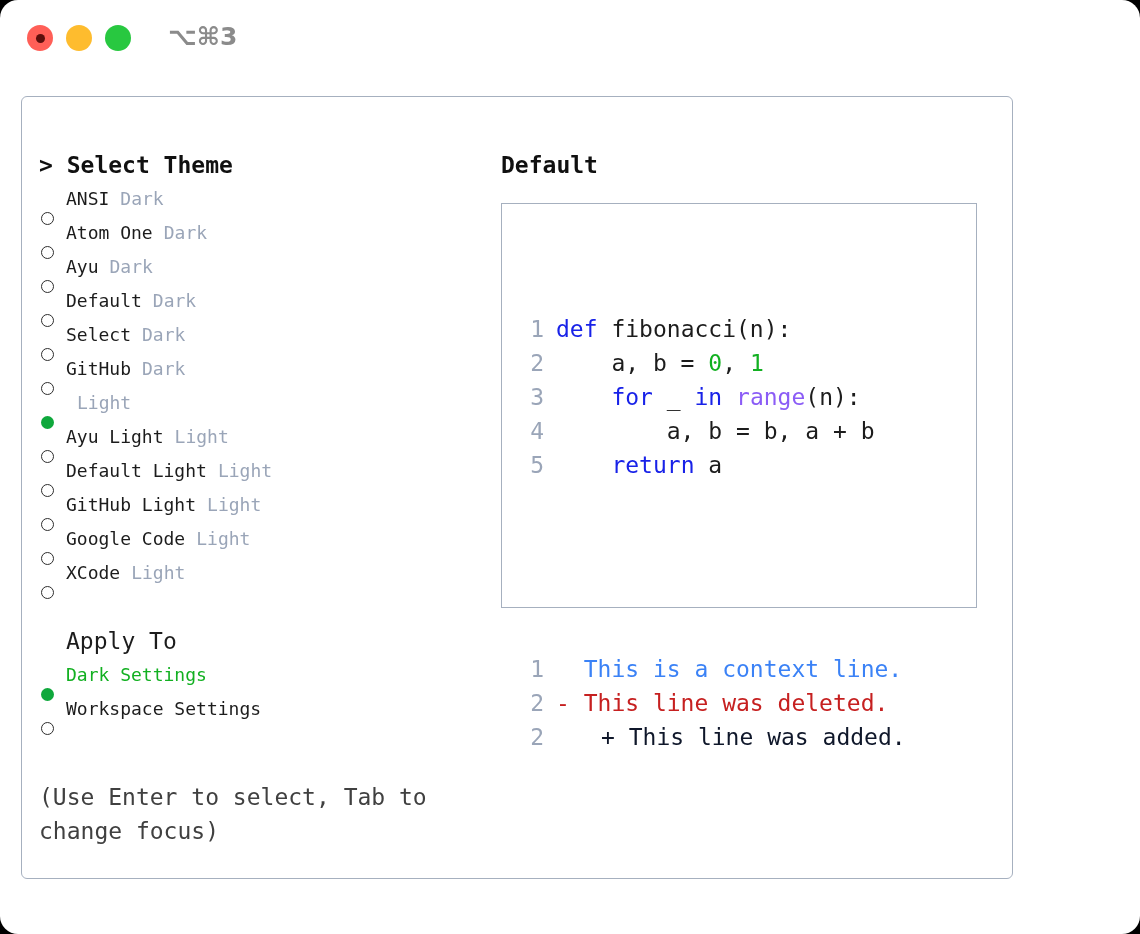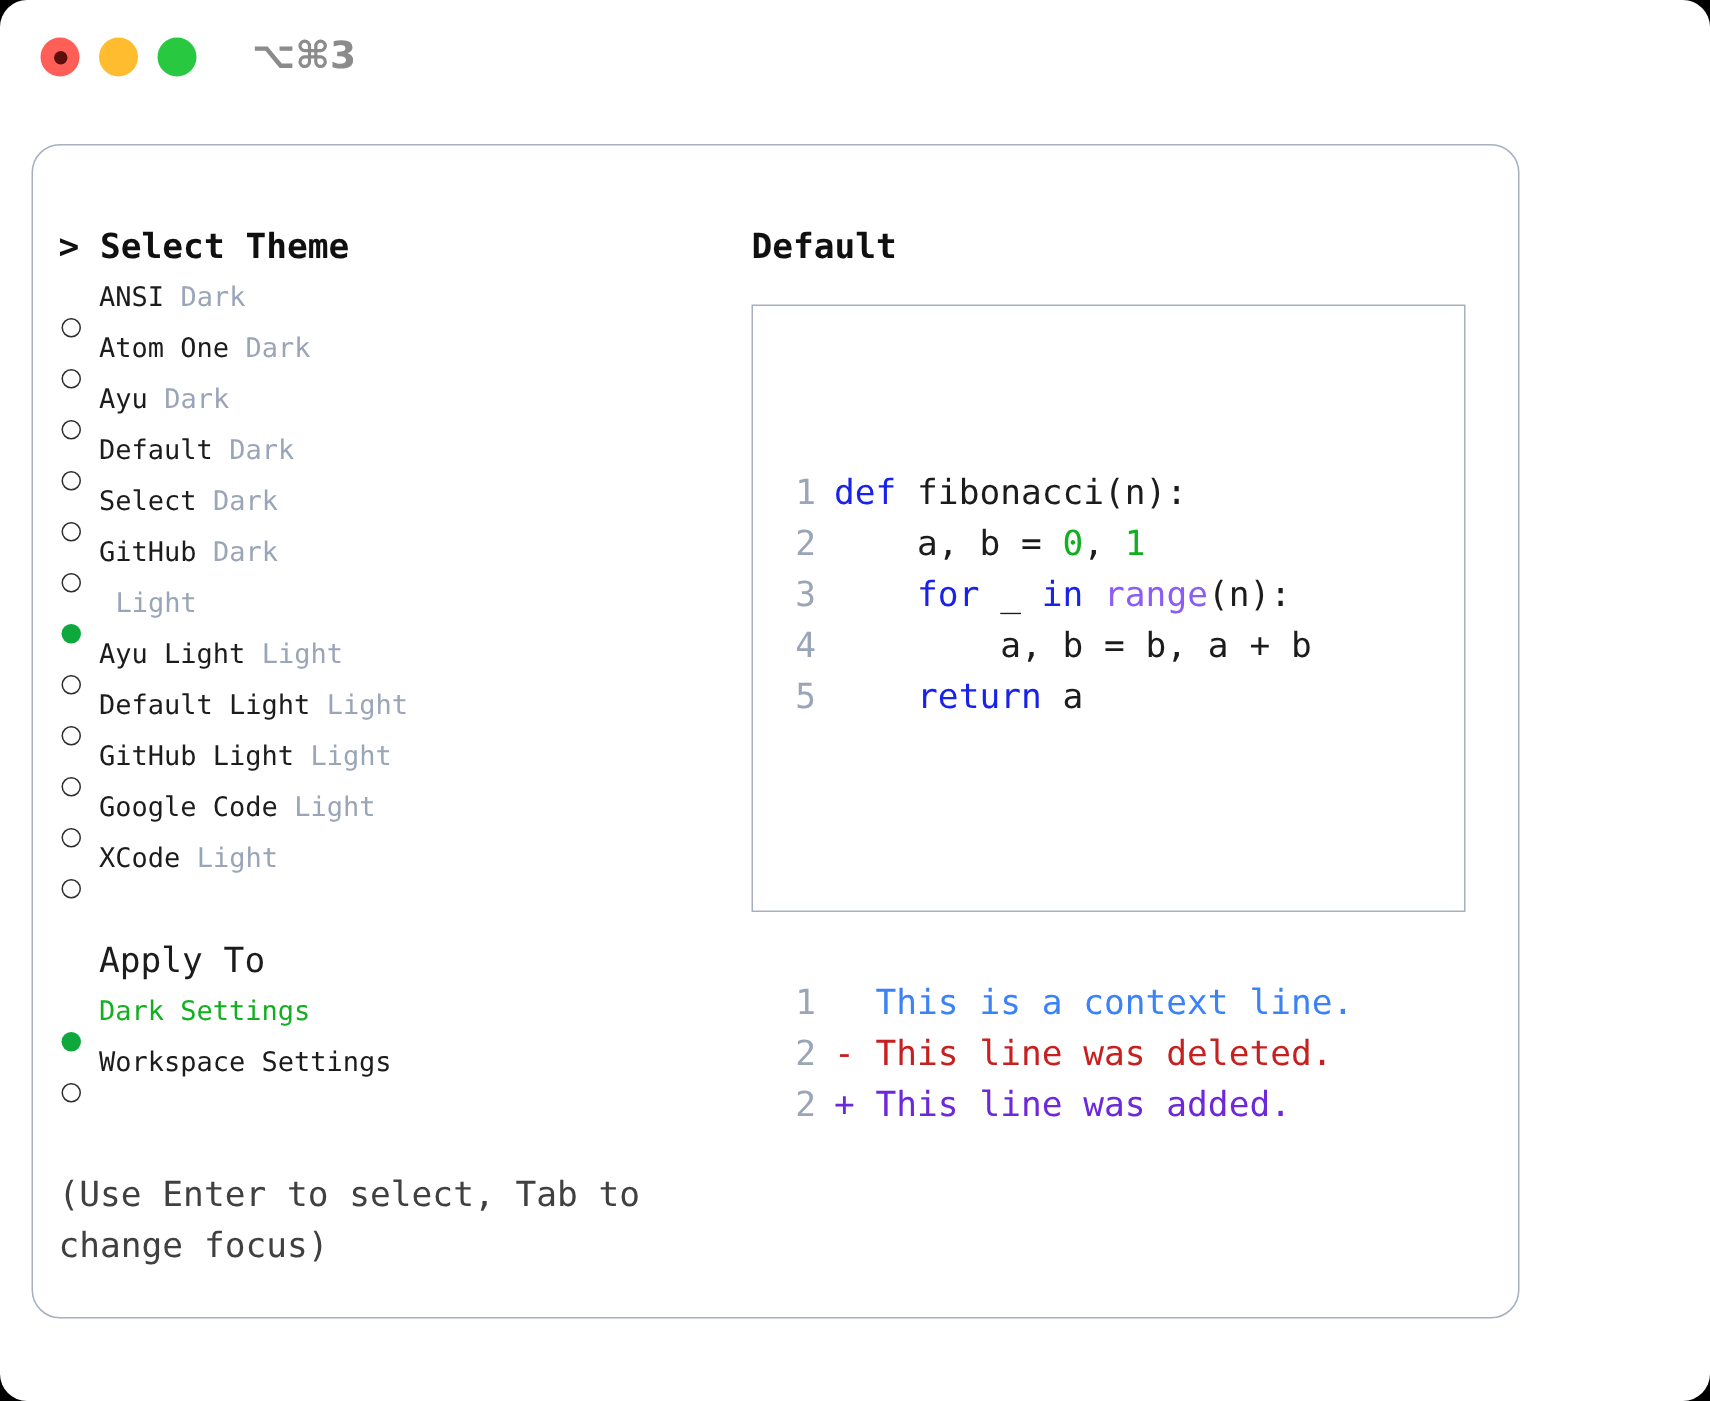--- a/index.html
+++ b/index.html
@@ -65,21 +65,21 @@
     font-family: "DejaVu Sans", sans-serif;
   }
 
   
   .panel {
     position: absolute;
     left: 21px; top: 96px;
     width: 992px;
     height: 783px;
     border: 1.5px solid #a6b0bf;
-    border-radius: 19px;
+    border-radius: 6px;
     box-sizing: border-box;
     background: #ffffff;
   }
 
   .columns {
     position: absolute;
     left: 0; top: 0;
     width: 100%; height: 100%;
   }
 
@@ -191,21 +191,21 @@
 
   .tok-kw   { color: #1822e8; }
   .tok-fn   { color: #8b5cf6; }
   .tok-num  { color: #12b021; }
   .tok-plain{ color: #1c1c1c; }
 
   .blank-line { height: 34px; }
 
   .diff-ctx  { color: #3b82f6; }
   .diff-del  { color: #c62020; }
-  .diff-add  { color: #6d28d9; }
+  .diff-add  { color: #0f172a; margin-left: 45px; }
 </style>
 </head>
 <body>
 
 <div class="window">
 
   <div class="titlebar">
     <div class="lights">
       <div class="light red"></div>
       <div class="light yellow"></div>

